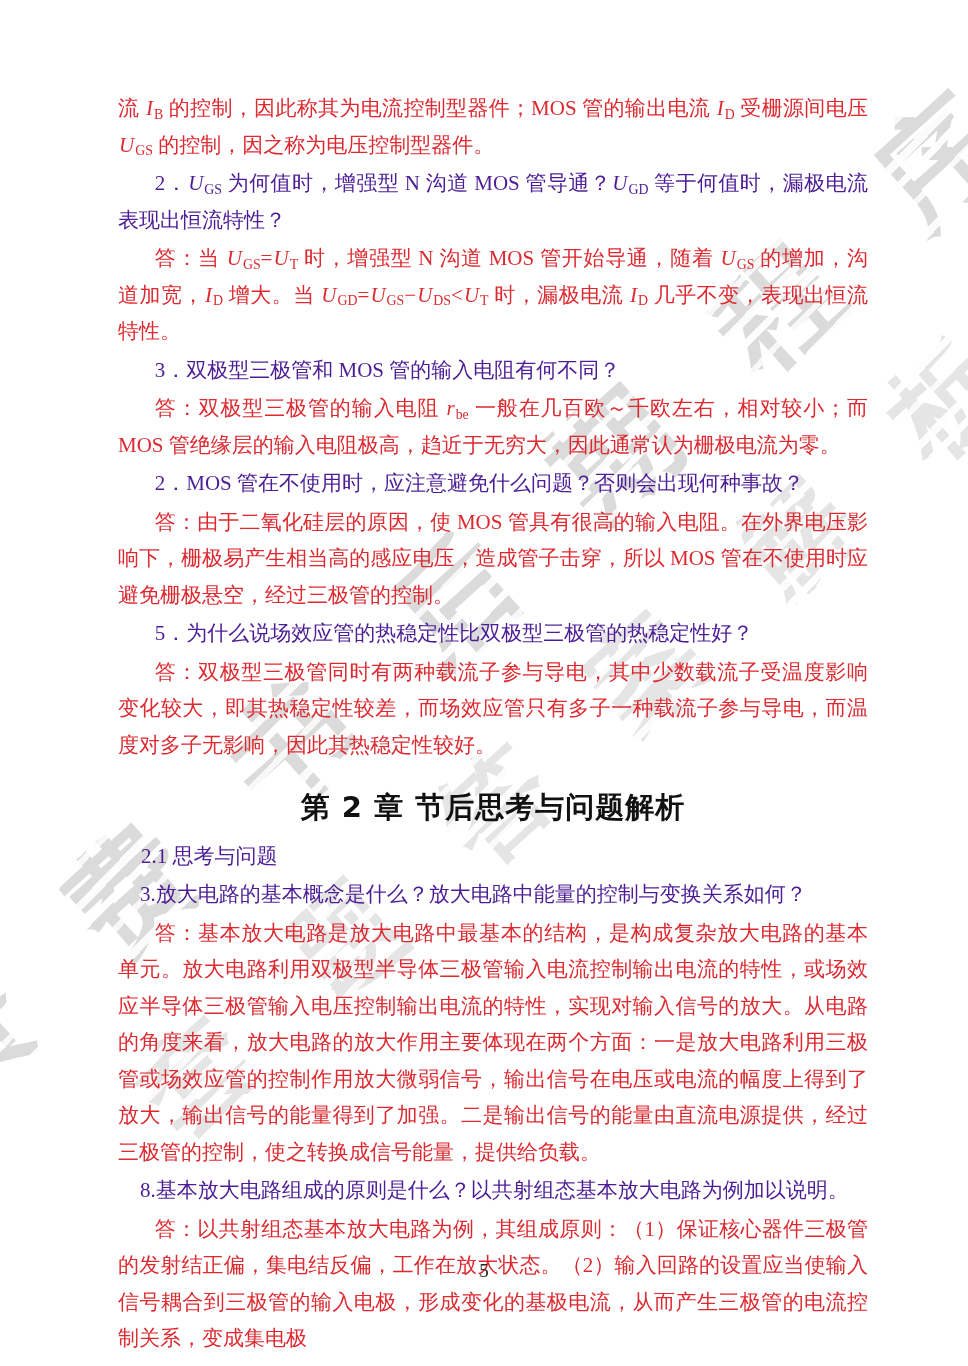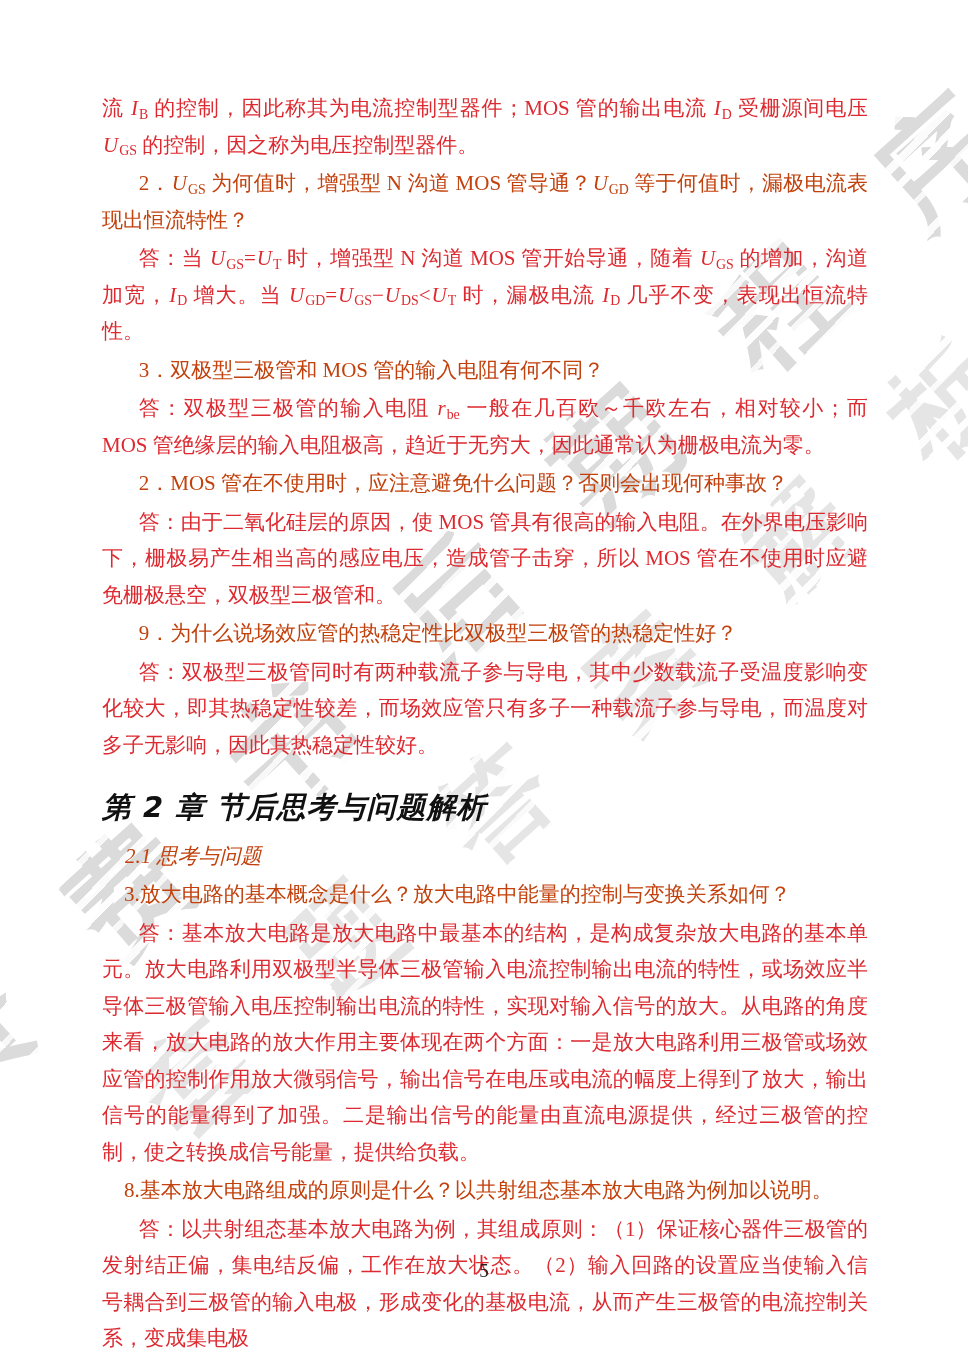--- a/index.html
+++ b/index.html
@@ -27,39 +27,38 @@
       rgba(255,255,255,0) 0 10px,
       rgba(255,255,255,.95) 10px 17px,
       rgba(255,255,255,0) 17px 34px,
       rgba(255,255,255,.8) 34px 40px,
       rgba(255,255,255,0) 40px 63px,
       rgba(255,255,255,.9) 63px 71px);
   }
 
   
   .content{
-    position:absolute;left:102px;right:100px;top:88px;z-index:1;
+    position:absolute;left:118px;right:100px;top:88px;z-index:1;
     font-size:21px;line-height:36.5px;text-align:justify;
   }
   p.block{margin:2px 0 0 0;}
   p.first{text-indent:0;}
   p.qnum,p.ans{text-indent:1.75em;}
   p.qdot{text-indent:1.05em;}
   .red{color:#dd2a30;}
-  .black{color:#c2410c;}
+  .black{color:#4c1d95;}
   i.var{font-style:italic;padding:0 1px;}
   sub{font-size:.66em;font-style:normal;line-height:0;position:relative;top:.26em;vertical-align:baseline;}
 
   h1.chapter{
-    font-size:29px;font-weight:700;color:#111;
+    font-size:29px;font-weight:700;text-align:center;color:#111;
     margin:26px 0 12px 0;letter-spacing:1px;text-indent:0;
     font-family:"DejaVu Sans","Liberation Sans",sans-serif;
-    font-style:italic;
   }
-  p.section{margin-top:12px;text-indent:1.1em;font-style:italic;}
+  p.section{margin-top:12px;text-indent:1.1em;}
 
   .page-number{
     position:absolute;bottom:84px;left:0;right:0;z-index:1;
     text-align:center;font-size:19px;color:#222;
   }
 </style>
 </head>
 <body>
 
 <div class="page">
@@ -70,22 +69,22 @@
   </div>
 
   <div class="content">
     <div>
         <p class="block red first">流 <i class="var">I</i><sub>B</sub> 的控制，因此称其为电流控制型器件；MOS 管的输出电流 <i class="var">I</i><sub>D</sub> 受栅源间电压 <i class="var">U</i><sub>GS</sub> 的控制，因之称为电压控制型器件。</p>
         <p class="block black qnum">2．<i class="var">U</i><sub>GS</sub> 为何值时，增强型 N 沟道 MOS 管导通？<i class="var">U</i><sub>GD</sub> 等于何值时，漏极电流表现出恒流特性？</p>
         <p class="block red ans">答：当 <i class="var">U</i><sub>GS</sub>=<i class="var">U</i><sub>T</sub> 时，增强型 N 沟道 MOS 管开始导通，随着 <i class="var">U</i><sub>GS</sub> 的增加，沟道加宽，<i class="var">I</i><sub>D</sub> 增大。当 <i class="var">U</i><sub>GD</sub>=<i class="var">U</i><sub>GS</sub>−<i class="var">U</i><sub>DS</sub>&lt;<i class="var">U</i><sub>T</sub> 时，漏极电流 <i class="var">I</i><sub>D</sub> 几乎不变，表现出恒流特性。</p>
         <p class="block black qnum">3．双极型三极管和 MOS 管的输入电阻有何不同？</p>
         <p class="block red ans">答：双极型三极管的输入电阻 <i class="var">r</i><sub>be</sub> 一般在几百欧～千欧左右，相对较小；而 MOS 管绝缘层的输入电阻极高，趋近于无穷大，因此通常认为栅极电流为零。</p>
         <p class="block black qnum">2．MOS 管在不使用时，应注意避免什么问题？否则会出现何种事故？</p>
-        <p class="block red ans">答：由于二氧化硅层的原因，使 MOS 管具有很高的输入电阻。在外界电压影响下，栅极易产生相当高的感应电压，造成管子击穿，所以 MOS 管在不使用时应避免栅极悬空，双极型三极管和。</p>
-        <p class="block black qnum">9．为什么说场效应管的热稳定性比双极型三极管的热稳定性好？</p>
+        <p class="block red ans">答：由于二氧化硅层的原因，使 MOS 管具有很高的输入电阻。在外界电压影响下，栅极易产生相当高的感应电压，造成管子击穿，所以 MOS 管在不使用时应避免栅极悬空，经过三极管的控制。</p>
+        <p class="block black qnum">5．为什么说场效应管的热稳定性比双极型三极管的热稳定性好？</p>
         <p class="block red ans">答：双极型三极管同时有两种载流子参与导电，其中少数载流子受温度影响变化较大，即其热稳定性较差，而场效应管只有多子一种载流子参与导电，而温度对多子无影响，因此其热稳定性较好。</p>
       </div>
 
     <h1 class="chapter">第 2 章  节后思考与问题解析</h1>
 
     <p class="block section black">2.1  思考与问题</p>
 
     <div>
         <p class="block black qdot">3.放大电路的基本概念是什么？放大电路中能量的控制与变换关系如何？</p>
         <p class="block red ans">答：基本放大电路是放大电路中最基本的结构，是构成复杂放大电路的基本单元。放大电路利用双极型半导体三极管输入电流控制输出电流的特性，或场效应半导体三极管输入电压控制输出电流的特性，实现对输入信号的放大。从电路的角度来看，放大电路的放大作用主要体现在两个方面：一是放大电路利用三极管或场效应管的控制作用放大微弱信号，输出信号在电压或电流的幅度上得到了放大，输出信号的能量得到了加强。二是输出信号的能量由直流电源提供，经过三极管的控制，使之转换成信号能量，提供给负载。</p>

